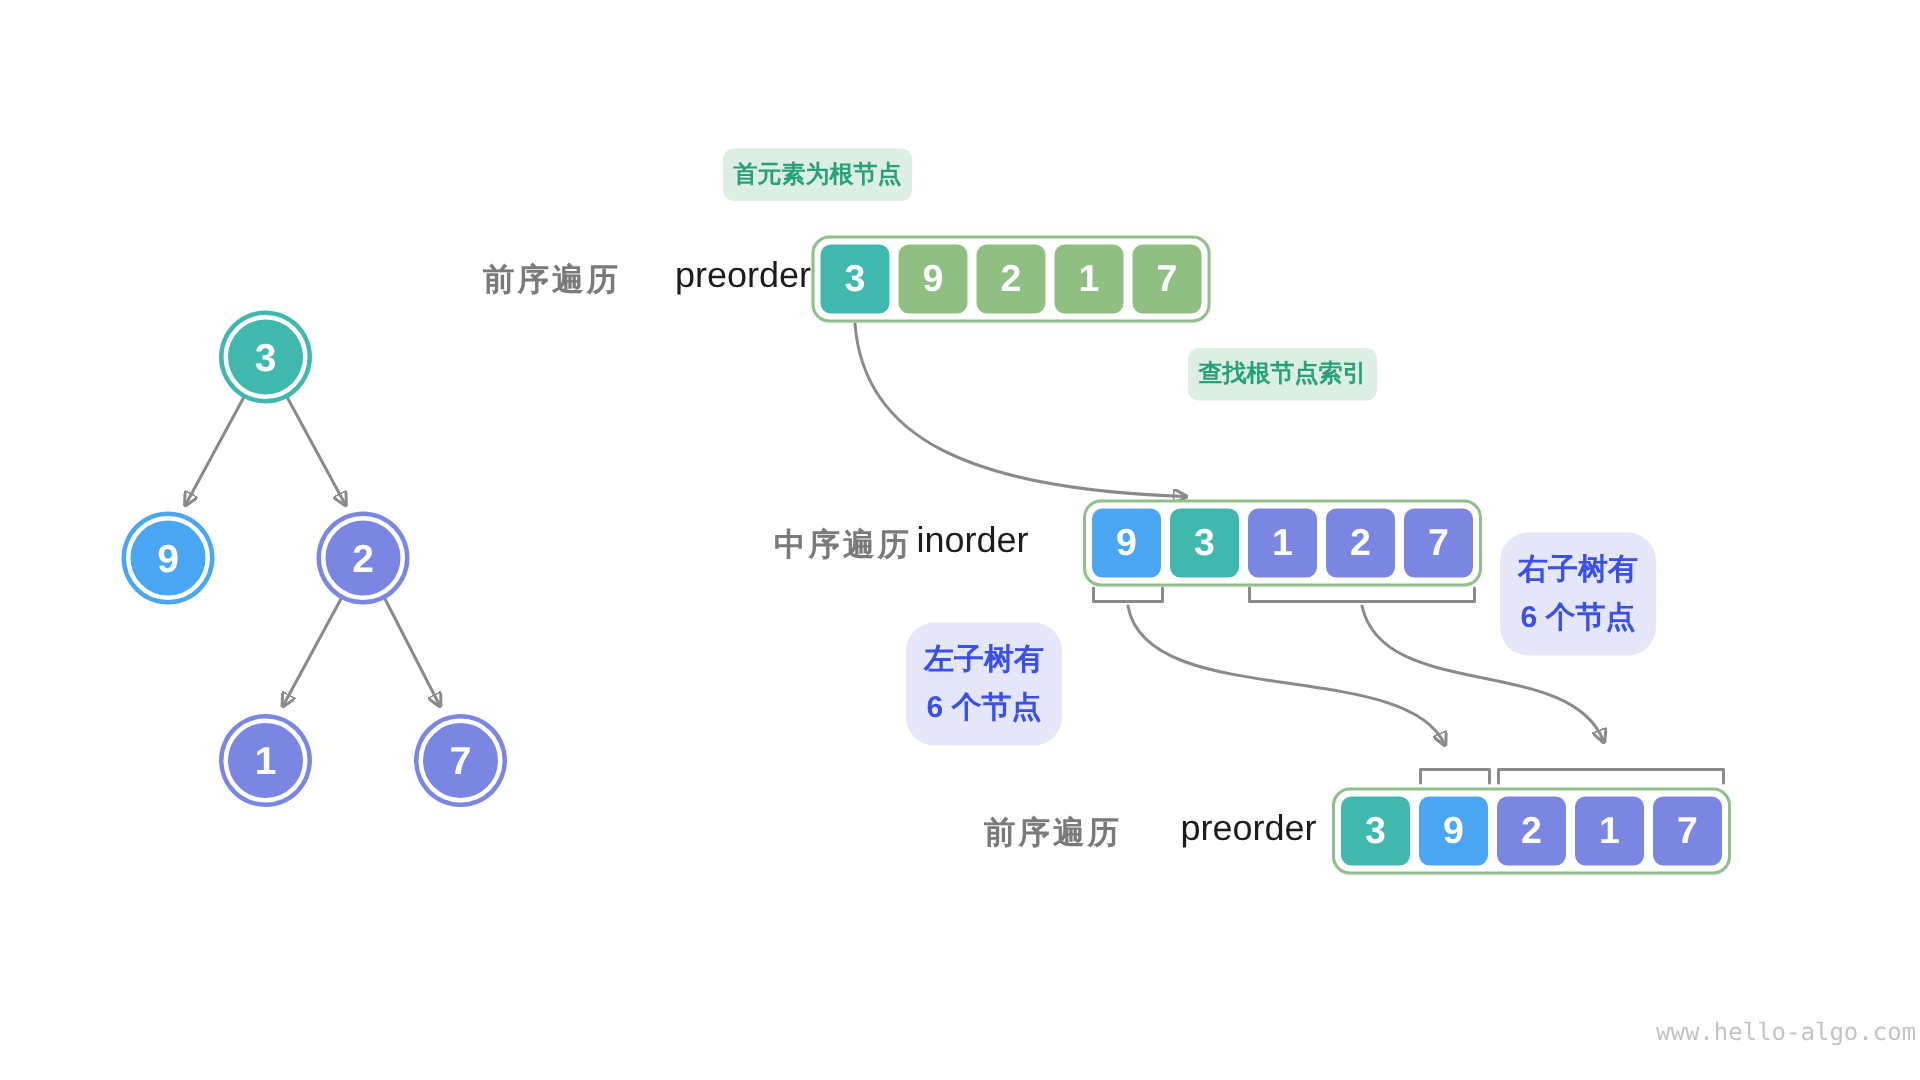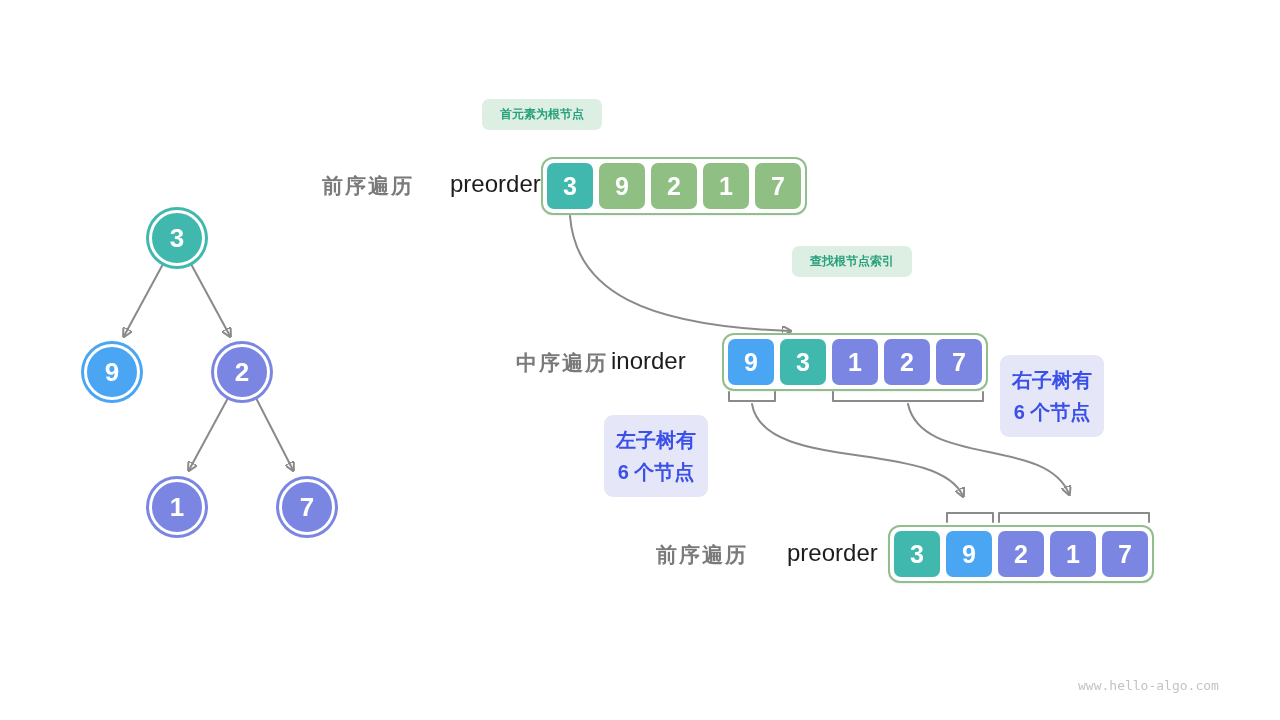--- a/index.html
+++ b/index.html
@@ -33,30 +33,30 @@
     letter-spacing:2px; white-space:nowrap;margin-left:44px;
   }
   .row-code {
     position:absolute; font-size:24px; color:#1c1c1c; white-space:nowrap;
     font-family:Liberation Sans, sans-serif;
     margin-left:47px;
   }
 
   .badge-green {
     position:absolute; background:var(--green_badge_bg); color:var(--green_badge_text);
-    font-size:12px; font-weight:bold; padding:7px 18px; border-radius:7px; white-space:nowrap;
+    font-size:16px; font-weight:bold; padding:7px 7px; border-radius:7px; white-space:nowrap;
   }
   .badge-blue {
     position:absolute; background:var(--blue_badge_bg); color:var(--blue_badge_text);
-    font-size:20px; font-weight:bold; padding:9px 12px; border-radius:9px;
+    font-size:20px; font-weight:bold; padding:9px 12px; border-radius:19px;
     text-align:center; line-height:1.6; white-space:nowrap;
   }
 
   .watermark {
-    position:absolute; left:1078px; top:678px; font-size:13px; color:#c3c3c3;
+    position:absolute; left:1104px; top:678px; font-size:16px; color:#c3c3c3;
     font-family:"DejaVu Sans Mono", monospace;
     text-align:right;
   }
 </style>
 </head>
 <body>
 
 <div class="canvas">
 
   <svg class="overlay connector" viewBox="0 0 1280 720" xmlns="http://www.w3.org/2000/svg">
@@ -84,21 +84,21 @@
     </g>
   </svg>
 
   <div class="tnode" style="left: 149px; top: 210px; background: rgb(65, 184, 174); box-shadow: rgb(65, 184, 174) 0px 0px 0px 3px;">3</div>
   <div class="tnode" style="left: 84px; top: 344px; background: rgb(74, 166, 242); box-shadow: rgb(74, 166, 242) 0px 0px 0px 3px;">9</div>
   <div class="tnode" style="left: 214px; top: 344px; background: rgb(123, 134, 226); box-shadow: rgb(123, 134, 226) 0px 0px 0px 3px;">2</div>
   <div class="tnode" style="left: 149px; top: 479px; background: rgb(123, 134, 226); box-shadow: rgb(123, 134, 226) 0px 0px 0px 3px;">1</div>
   <div class="tnode" style="left: 279px; top: 479px; background: rgb(123, 134, 226); box-shadow: rgb(123, 134, 226) 0px 0px 0px 3px;">7</div>
 
   <div class="badge-green" style="left:482px; top:99px;">首元素为根节点</div>
-  <div class="badge-green" style="left:792px; top:246px;">查找根节点索引</div>
+  <div class="badge-green" style="left:792px; top:232px;">查找根节点索引</div>
   <div class="badge-blue" style="left:604px; top:415px;">
     <div>左子树有</div>
     <div>6 个节点</div>
   </div>
   <div class="badge-blue" style="left:1000px; top:355px;">
     <div>右子树有</div>
     <div>6 个节点</div>
   </div>
 
   <div class="row-label" style="left:278px; top:172px;">前序遍历</div>

